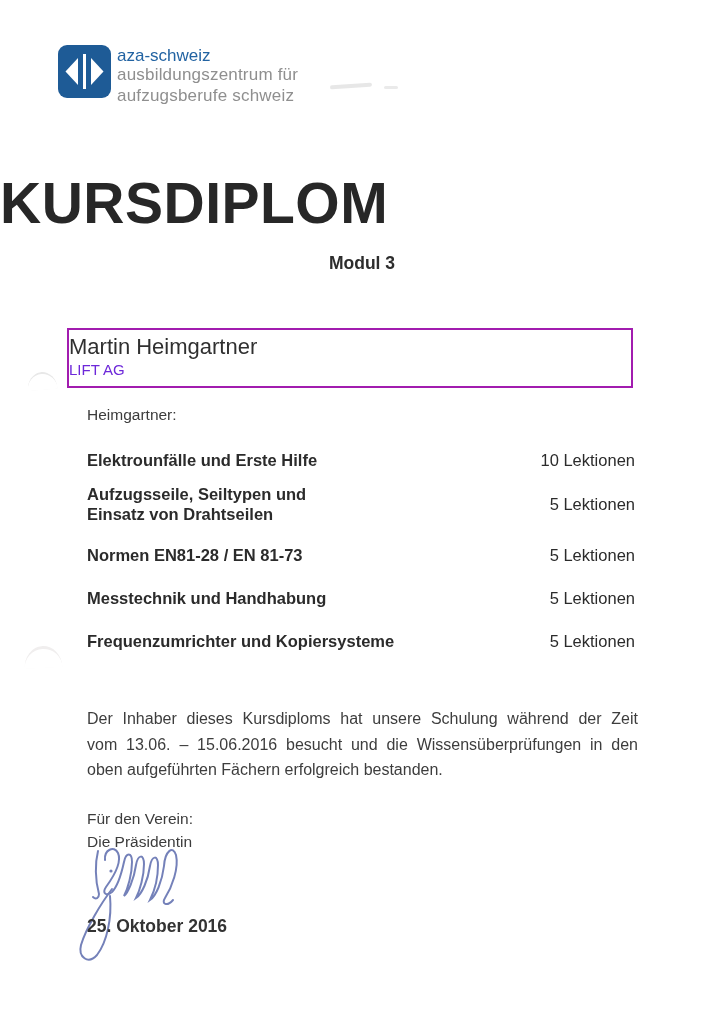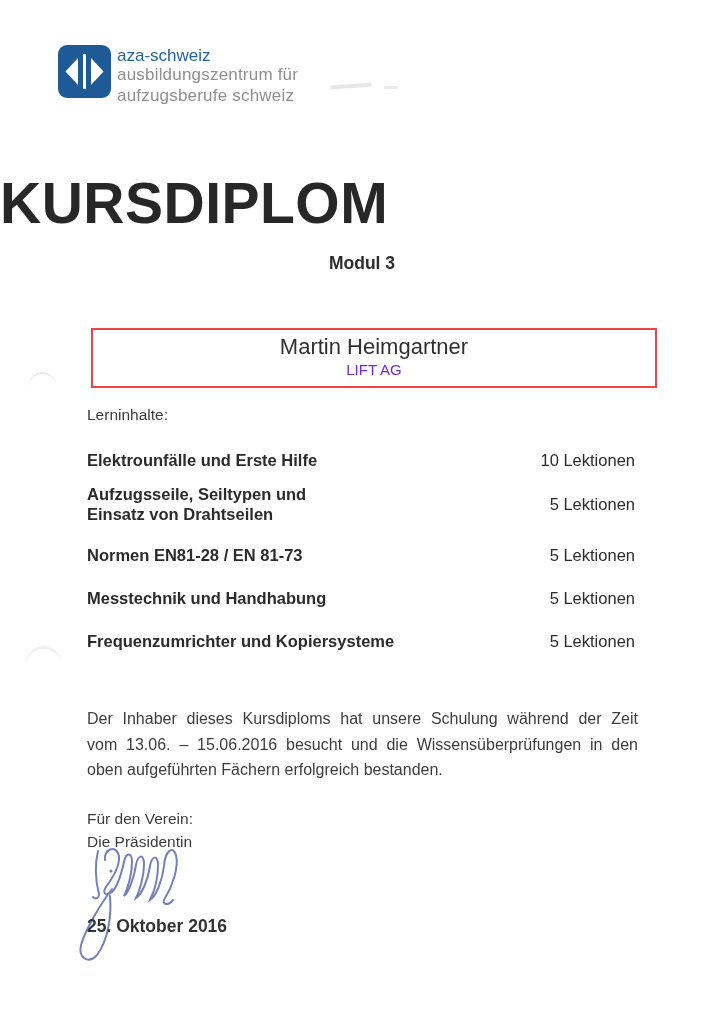--- a/index.html
+++ b/index.html
@@ -31,24 +31,24 @@
     font-size:57px; font-weight:bold; color:#272727;
     letter-spacing:0.5px;
   }
   .module-subtitle {
     position:absolute; left:0; right:0; top:253px;
     text-align:center;
     font-size:17.5px; font-weight:bold; color:#2d2d2d;
   }
   
   .recipient-box {
-    position:absolute; left:91px; top:328px;
+    position:absolute; left:67px; top:328px;
     width:562px; height:56px;
-    border:2px solid #ef4444;
-    text-align:center;
+    border:2px solid #a21caf;
+    text-align:left;
   }
   .recipient-name { font-size:22px; color:#303030; margin-top:3px; line-height:27px; }
   .recipient-company { font-size:15px; color:#6d28d9; line-height:19px; }
   
   .content-label {
     position:absolute; left:87px; top:406px;
     font-size:15.5px; color:#3c3c3c;
   }
   .course-row {
     position:absolute; left:87px; width:548px;
@@ -132,21 +132,21 @@
   <div class="punch-2"></div>
 
   <div class="diploma-title">KURSDIPLOM</div>
   <div class="module-subtitle">Modul 3</div>
 
   <div class="recipient-box">
     <div class="recipient-name">Martin Heimgartner</div>
     <div class="recipient-company">LIFT AG</div>
   </div>
 
-  <div class="content-label">Lerninhalte:</div>
+  <div class="content-label">Heimgartner:</div>
 
   <div class="course-row row-1">
     <div class="course-topic">Elektrounfälle und Erste Hilfe</div>
     <div class="course-lessons">10 Lektionen</div>
   </div>
   <div class="course-row row-2">
     <div class="course-topic">Aufzugsseile, Seiltypen und
 Einsatz von Drahtseilen</div>
     <div class="course-lessons">5 Lektionen</div>
   </div>

